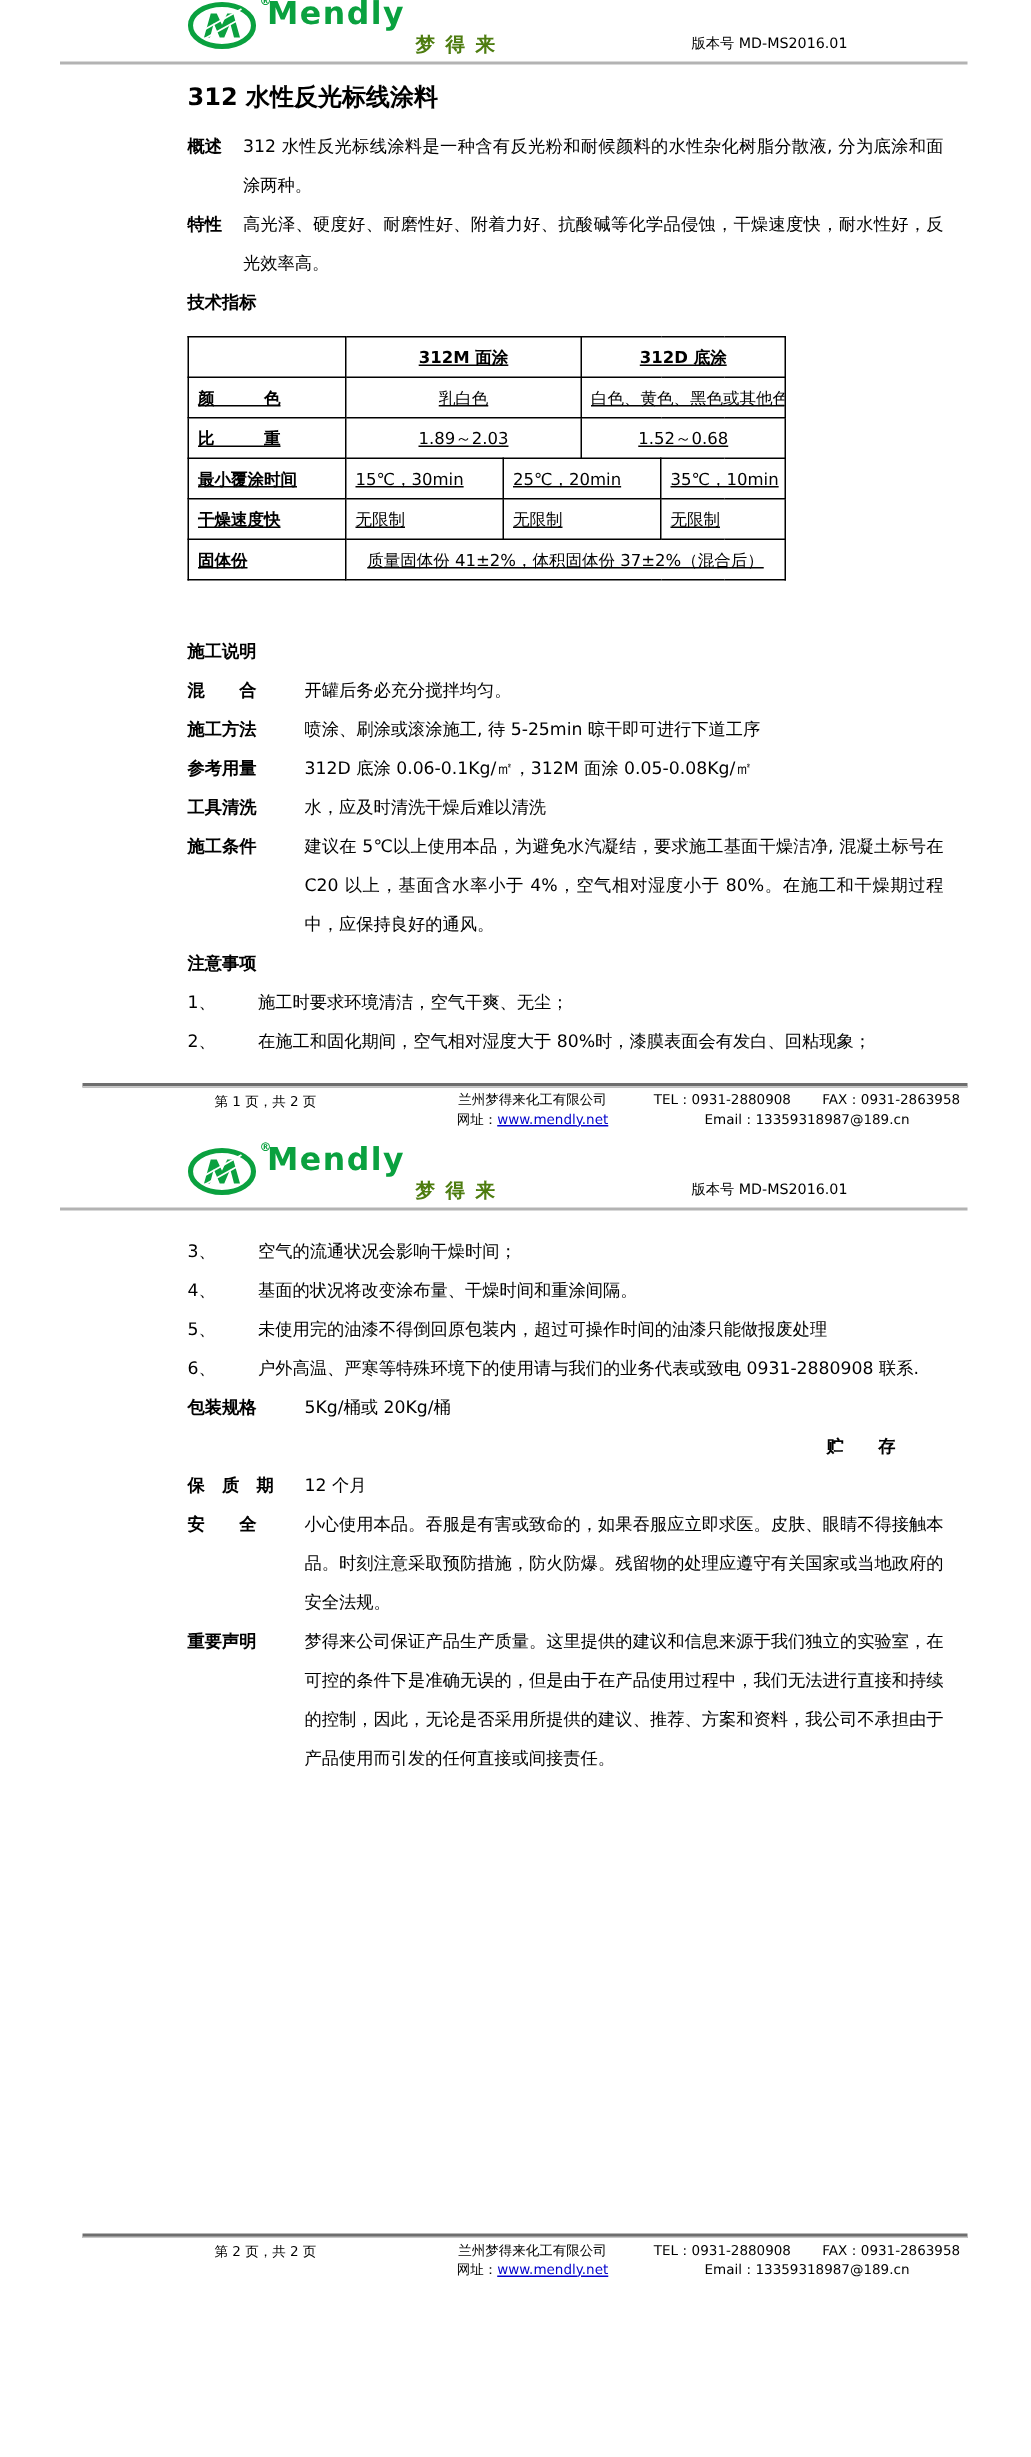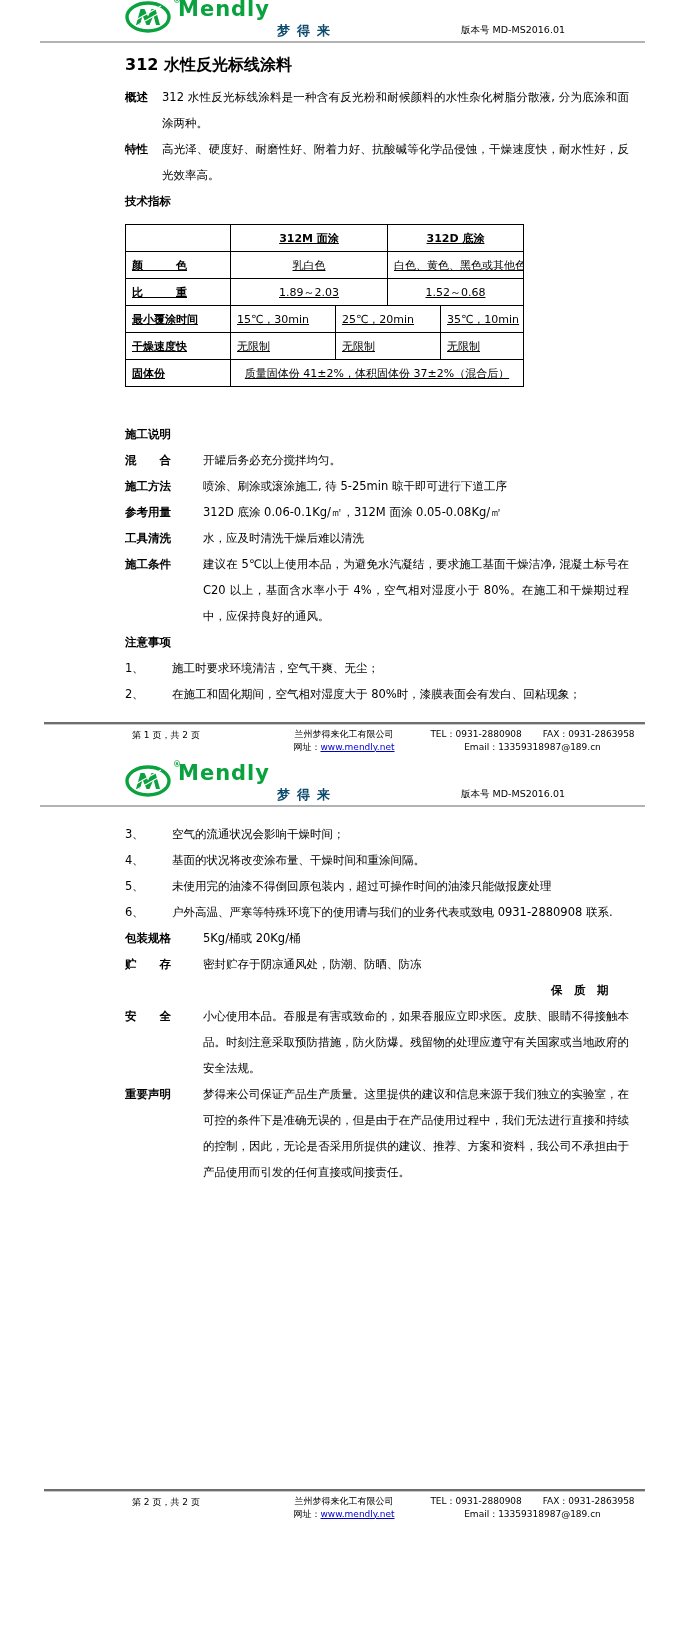--- a/index.html
+++ b/index.html
@@ -14,21 +14,21 @@
 
   
   .hdr{display:flex;justify-content:space-between;align-items:flex-end;
        padding:4px 122px 3px 125px;height:34px;}
   .p2 .hdr{padding-top:12px;}
   .logo{display:flex;align-items:flex-start;gap:5px;}
   .emblem{position:relative;width:48px;height:34px;}
   .reg{position:absolute;top:-4px;right:-8px;font-size:8px;font-weight:700;color:#0aa13f;}
   .brandtxt{display:flex;flex-direction:row;}
   .brand-en{font-size:21px;font-weight:800;color:#0aa13f;letter-spacing:1px;line-height:19px;}
-  .brand-cn{font-size:13px;font-weight:700;color:#0c4a6e;letter-spacing:7px;margin-left:7px;line-height:15px;margin-top:23px;}
+  .brand-cn{font-size:13px;font-weight:700;color:#4d7c0f;letter-spacing:7px;margin-left:7px;line-height:15px;margin-top:23px;}
   .version{font-size:9.5px;line-height:12px;padding-bottom:2px;white-space:nowrap;}
 
   .rule{height:2px;background:#b3b3b3;margin:0 42px 0 40px;}
 
   .title{margin:11px 58px 8px 125px;font-size:16px;font-weight:700;line-height:22px;}
 
   
   .lrow{display:flex;margin:0 58px 0 125px;line-height:26px;font-size:11.5px;justify-content:flex-end;}
   .lrow .lbl{font-weight:700;white-space:pre;flex-shrink:0;}
   .lbl-sm{width:37px;}
@@ -45,21 +45,21 @@
   .spec td{border:1px solid #000;height:26px;padding:0 6px;overflow:hidden;white-space:nowrap;text-decoration:underline;}
   .ctr{text-align:center;}
   .b{font-weight:700;}
 
   
   .nrow{display:flex;margin:0 58px 0 125px;line-height:26px;font-size:11.5px;}
   .nrow .num{width:47px;flex-shrink:0;}
   .nrow .txt{flex:1;text-align:justify;}
 
   
-  .ftr-block{position:absolute;left:4px;right:0;}
+  .ftr-block{position:absolute;left:15px;right:0;}
   .p1 .ftr-block{top:722px;}
   .p2 .ftr-block{top:733px;}
   .ftr-rule{height:2px;background:#6e6e6e;border-bottom:1px solid #c8c8c8;margin:0 42px 0 40px;}
   .ftr{display:flex;margin:3px 46px 0 128px;font-size:9px;line-height:12.5px;}
   .ftr .pg{width:132px;padding-top:1px;}
   .ftr .co{width:160px;text-align:center;}
   .ftr .ct{flex:1;text-align:center;}
   .ct .telfax span{display:inline-block;}
   .ct .telfax .fax{margin-left:18px;}
   .weblink{color:#0000cc;text-decoration:underline;cursor:pointer;}
@@ -244,24 +244,24 @@
     <span class="num">6、</span>
     <span class="txt">户外高温、严寒等特殊环境下的使用请与我们的业务代表或致电 0931-2880908 联系.</span>
   </div>
 
   <div class="lrow">
     <span class="lbl lbl-lg">包装规格</span>
     <span class="txt">5Kg/桶或 20Kg/桶</span>
   </div>
   <div class="lrow">
     <span class="lbl lbl-lg">贮　　存</span>
-    <span class="txt">密封贮存于阴凉通风处，防潮、防晒、防冻</span>
   </div>
   <div class="lrow">
     <span class="lbl lbl-lg">保　质　期</span>
+    <span class="txt">12 个月</span>
   </div>
   <div class="lrow">
     <span class="lbl lbl-lg">安　　全</span>
     <span class="txt">小心使用本品。吞服是有害或致命的，如果吞服应立即求医。皮肤、眼睛不得接触本品。时刻注意采取预防措施，防火防爆。残留物的处理应遵守有关国家或当地政府的安全法规。</span>
   </div>
   <div class="lrow">
     <span class="lbl lbl-lg">重要声明</span>
     <span class="txt">梦得来公司保证产品生产质量。这里提供的建议和信息来源于我们独立的实验室，在可控的条件下是准确无误的，但是由于在产品使用过程中，我们无法进行直接和持续的控制，因此，无论是否采用所提供的建议、推荐、方案和资料，我公司不承担由于产品使用而引发的任何直接或间接责任。</span>
   </div>
 

